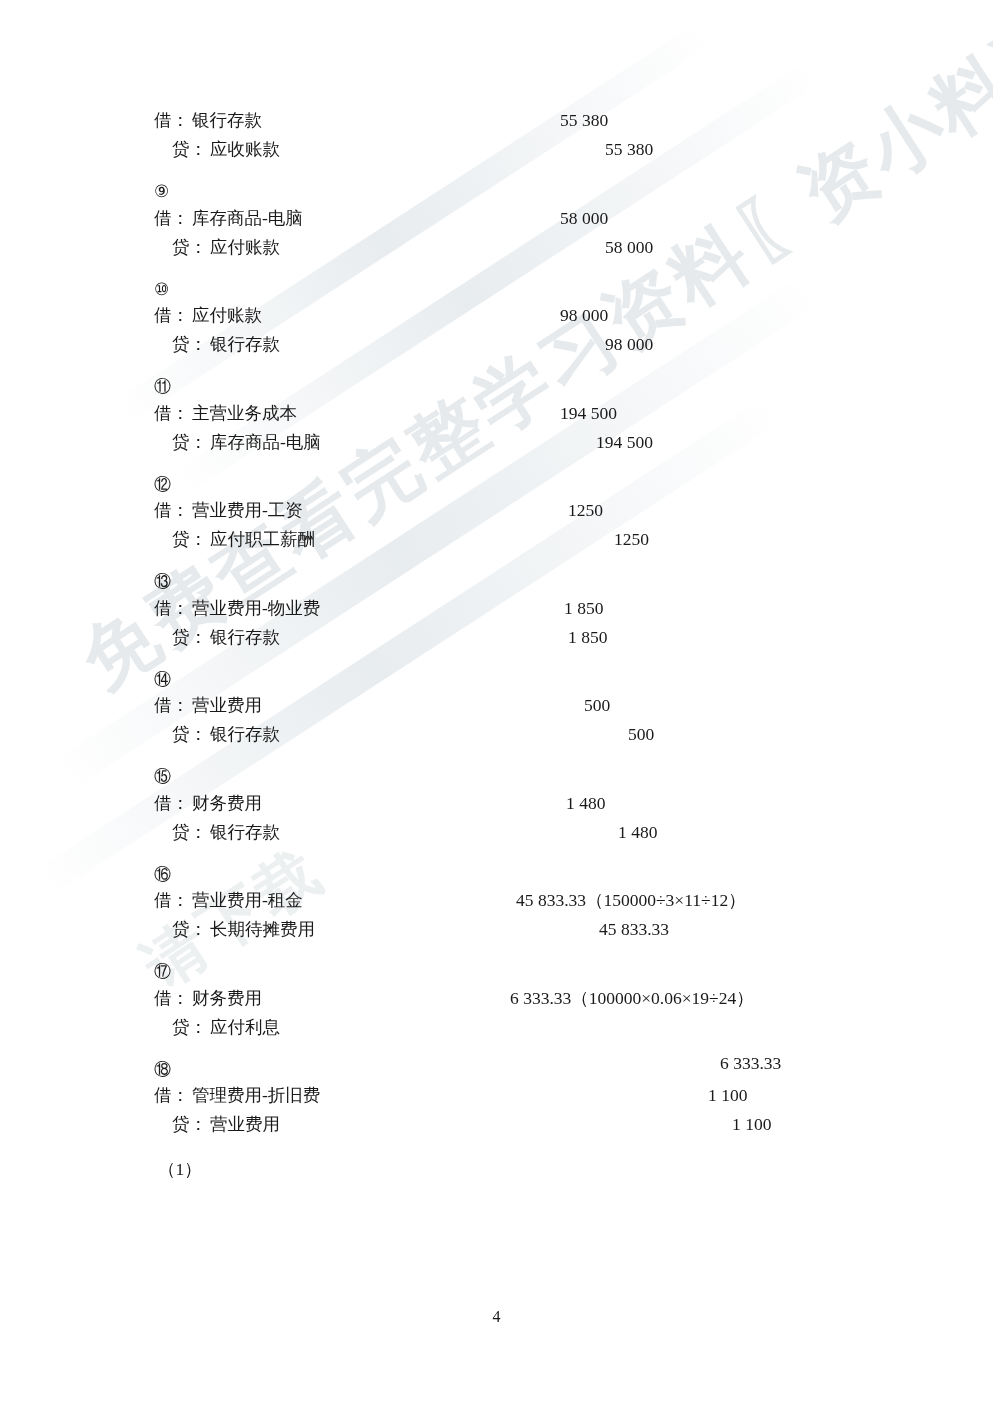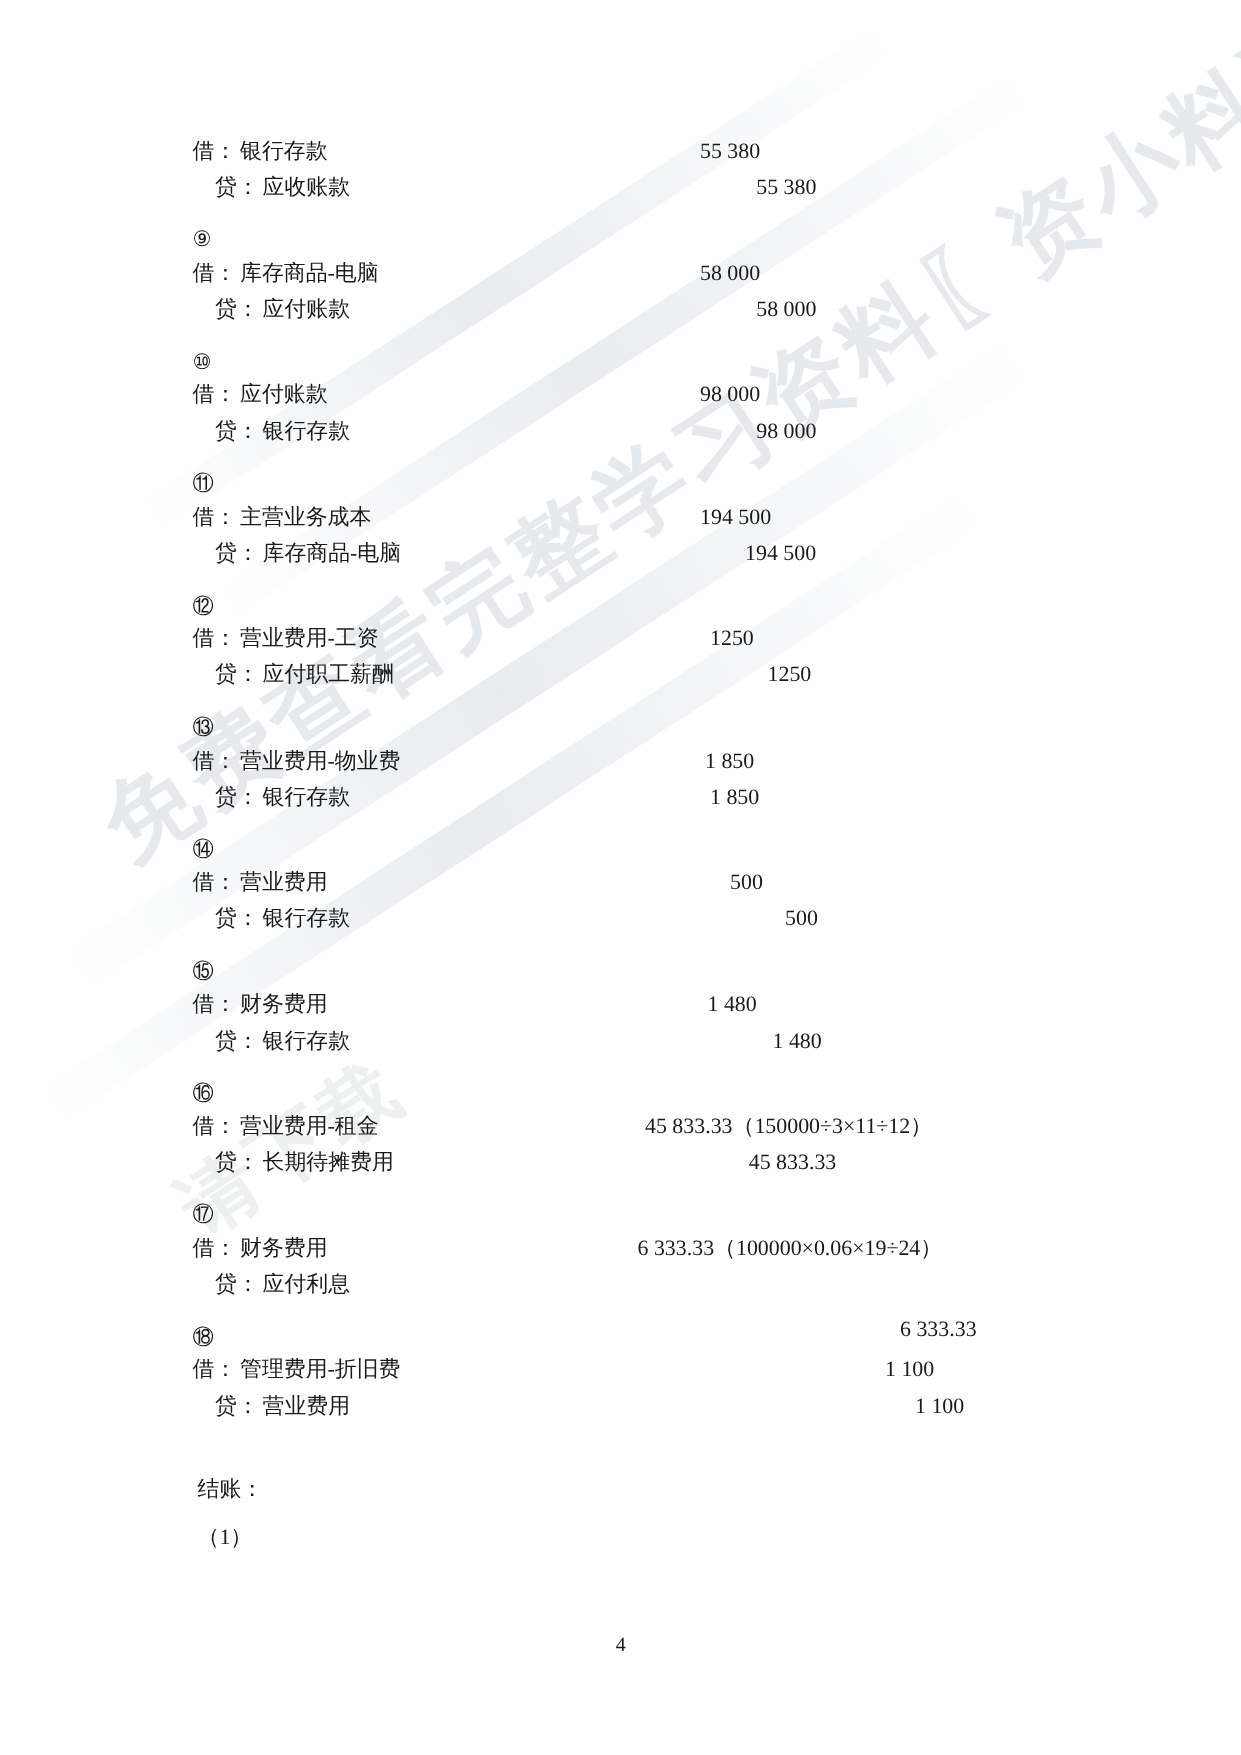--- a/index.html
+++ b/index.html
@@ -241,17 +241,16 @@
         <span class="acct" style="left: 44px;">管理费用-折旧费</span>
         <span class="amt" style="left: 560px;">1 100</span>
       </div>
       <div class="line">
         <span class="cr-label">贷：</span>
         <span class="acct" style="left: 62px;">营业费用</span>
         <span class="amt" style="left: 584px;">1 100</span>
       </div>
     </div>
 
-  <div class="closing">结账：</div>
   <div class="closing-sub">（1）</div>
 
   <div class="page-number">4</div>
 </div>
 
 </body></html>

